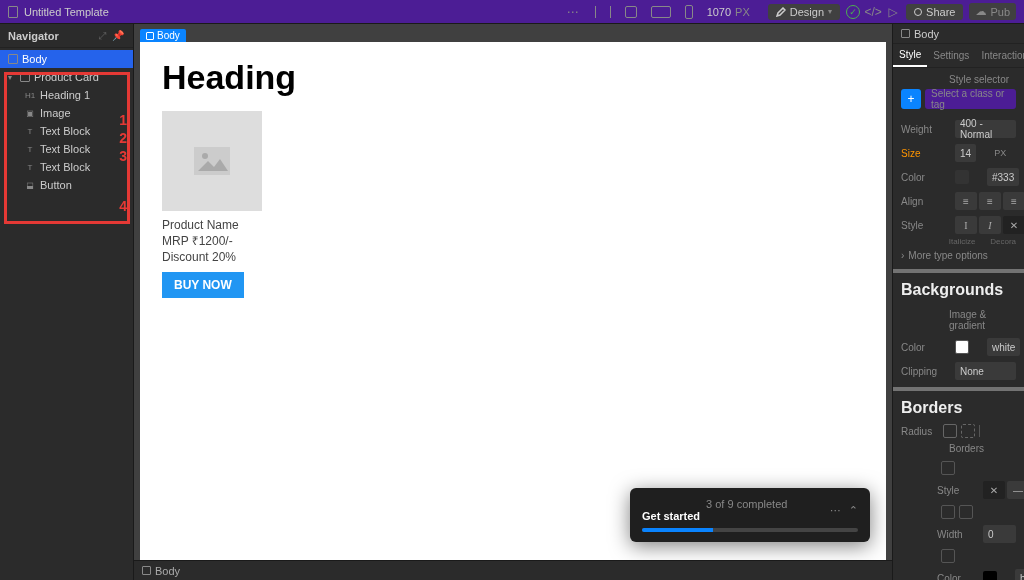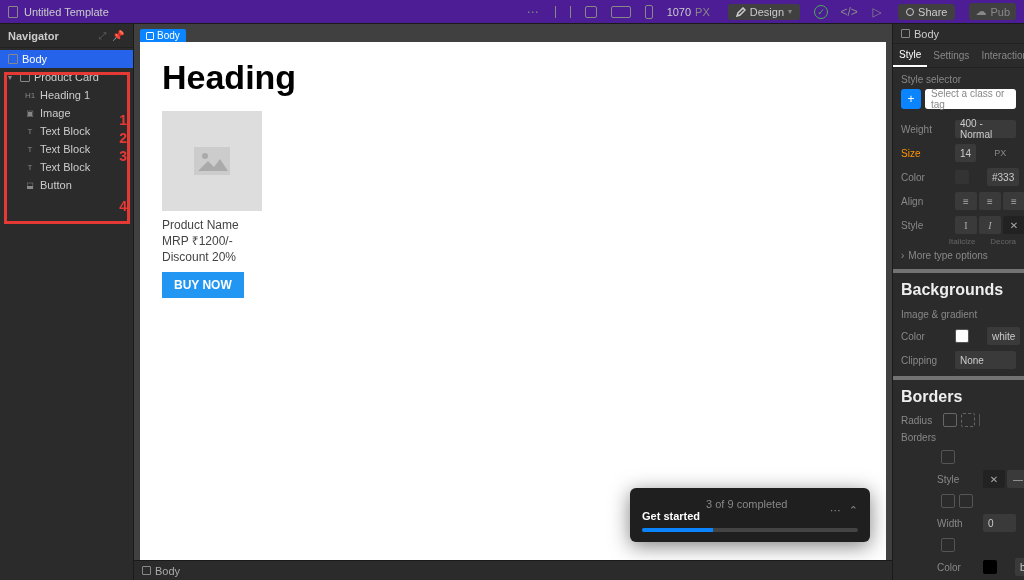--- a/index.html
+++ b/index.html
@@ -11,21 +11,21 @@
 .topbar-left .doc-icon { width: 10px; height: 12px; border: 1px solid #888; border-radius: 1px; }
 .topbar-left .title { color: #ccc; font-size: 11px; }
 .topbar-center { flex: 1; display: flex; justify-content: flex-end; align-items: center; gap: 14px; padding-right: 10px; }
 .topbar .dots { color: #888; letter-spacing: 2px; }
 .topbar .device-icon { width: 16px; height: 12px; border: 1px solid #888; border-radius: 2px; }
 .topbar .device-icon.tablet { width: 12px; }
 .topbar .device-icon.mobile { width: 8px; height: 14px; }
 .topbar .device-icon.wide { width: 20px; }
 .topbar .dim { display: flex; align-items: center; gap: 4px; font-size: 11px; color: #ccc; }
 .topbar .dim .px { color: #888; }
-.topbar-right { display: flex; align-items: center; gap: 14px; padding: 0 8px; }
+.topbar-right { display: flex; align-items: center; gap: 6px; padding: 0 8px; }
 .design-btn { background: #404040; padding: 2px 8px; border-radius: 3px; display: flex; align-items: center; gap: 4px; font-size: 11px; }
 .share-btn { background: #404040; padding: 2px 8px; border-radius: 3px; display: flex; align-items: center; gap: 4px; font-size: 11px; }
 .tb-icon { width: 14px; height: 14px; display: inline-flex; align-items: center; justify-content: center; color: #888; }
 .pub-btn { background: #404040; padding: 2px 6px; border-radius: 3px; font-size: 11px; color: #888; display: flex; align-items: center; gap: 4px; }
 
 
 .main { display: flex; height: 556px; }
 
 
 .nav-panel { width: 134px; background: #2b2b2b; border-right: 1px solid #1a1a1a; position: relative; }
@@ -68,24 +68,24 @@
 .toast-bar { height: 4px; background: #444; border-radius: 2px; overflow: hidden; }
 .toast-bar .fill { height: 100%; background: #0a84ff; width: 33%; }
 
 
 .style-panel { width: 132px; background: #2b2b2b; border-left: 1px solid #1a1a1a; overflow: hidden; font-size: 11px; }
 .sp-bread { height: 20px; display: flex; align-items: center; gap: 4px; padding: 0 8px; border-bottom: 1px solid #222; }
 .sp-bread .icon { width: 9px; height: 9px; border: 1px solid #888; border-radius: 1px; }
 .sp-tabs { display: flex; height: 24px; border-bottom: 1px solid #222; }
 .sp-tab { flex: 0 0 auto; padding: 0 6px; display: flex; align-items: center; font-size: 10px; color: #888; cursor: pointer; }
 .sp-tab.active { color: #fff; border-bottom: 2px solid #fff; }
-.sp-section-label { padding: 6px 8px 4px; color: #888; font-size: 10px; }
+.sp-section-label { padding: 6px 8px 4px; color: #888; font-size: 10px; margin-left: 48px; }
 .selector-row { display: flex; align-items: center; gap: 4px; margin: 0 8px 8px; }
 .selector-row .plus { width: 20px; height: 20px; background: #0a84ff; border-radius: 3px; display: flex; align-items: center; justify-content: center; color: #fff; font-size: 12px; }
-.selector-row .input { flex: 1; height: 20px; background: #ffffff; border-radius: 3px; display: flex; align-items: center; padding: 0 6px; color: #888; font-size: 10px; }
+.selector-row .input { flex: 1; height: 20px; background: #4c1d95; border-radius: 3px; display: flex; align-items: center; padding: 0 6px; color: #888; font-size: 10px; }
 
 .prop-row { display: flex; align-items: center; padding: 3px 8px; gap: 18px; }
 .prop-row .label { width: 36px; color: #888; font-size: 10px; flex-shrink: 0; }
 .prop-row .label.orange { color: #ff9500; }
 .prop-row .val { flex: 1; background: #3a3a3a; height: 18px; border-radius: 2px; display: flex; align-items: center; padding: 0 5px; font-size: 10px; color: #ccc; }
 .prop-row .mini { width: 24px; }
 .prop-row .unit { width: 16px; text-align: center; color: #888; font-size: 9px; }
 .prop-row .swatch { width: 14px; height: 14px; border-radius: 2px; flex-shrink: 0; }
 
 .btn-group { display: flex; gap: 2px; }

